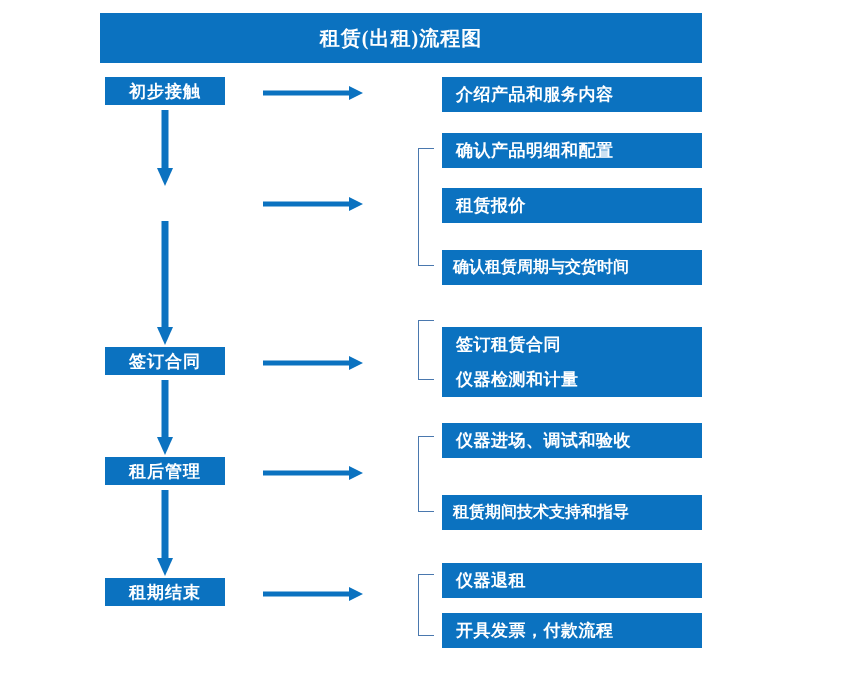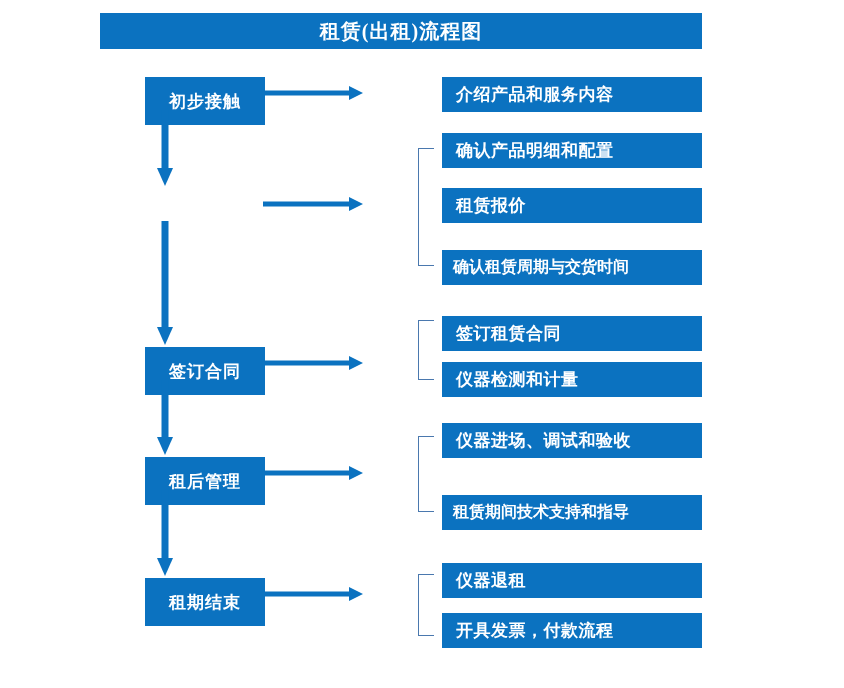--- a/index.html
+++ b/index.html
@@ -18,48 +18,47 @@
     background: #ffffff;
     overflow: hidden;
   }
 
   
   .title-bar {
     position: absolute;
     left: 100px;
     top: 13px;
     width: 602px;
-    height: 36px;
+    height: 50px;
     background: #0B72C0;
     color: #ffffff;
     font-size: 20px;
     font-weight: bold;
     display: flex;
     align-items: center;
     justify-content: center;
     letter-spacing: 1px;
     white-space: nowrap;
   }
 
   
   .stage-box {
     position: absolute;
     left: 105px;
     width: 120px;
-    height: 48px;
+    height: 28px;
     background: #0B72C0;
     color: #ffffff;
     font-size: 17px;
     font-weight: bold;
     display: flex;
     align-items: center;
     justify-content: center;
     white-space: nowrap;
     letter-spacing: 1px;
-    margin-left: 40px;
   }
 
   
   .detail-box {
     position: absolute;
     left: 442px;
     width: 260px;
     height: 35px;
     background: #0B72C0;
     color: #ffffff;
@@ -170,21 +169,21 @@
   <div class="bracket" style="left:418px; top:574px; height:62px;"></div>
 
   <div class="detail-box" style="top:77px;">介绍产品和服务内容</div>
 
   <div class="detail-box" style="top:133px;">确认产品明细和配置</div>
 
   <div class="detail-box" style="top:188px;">租赁报价</div>
 
   <div class="detail-box tight" style="top:243px;">确认租赁周期与交货时间</div>
 
-  <div class="detail-box" style="top:316px;">签订租赁合同</div>
+  <div class="detail-box" style="top:327px;">签订租赁合同</div>
 
   <div class="detail-box" style="top:362px;">仪器检测和计量</div>
 
   <div class="detail-box" style="top:423px;">仪器进场、调试和验收</div>
 
   <div class="detail-box tight" style="top:488px;">租赁期间技术支持和指导</div>
 
   <div class="detail-box" style="top:563px;">仪器退租</div>
 
   <div class="detail-box" style="top:613px;">开具发票，付款流程</div>

